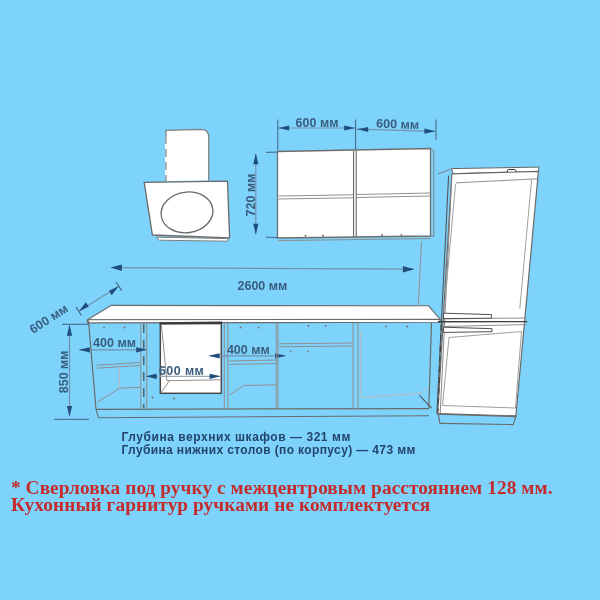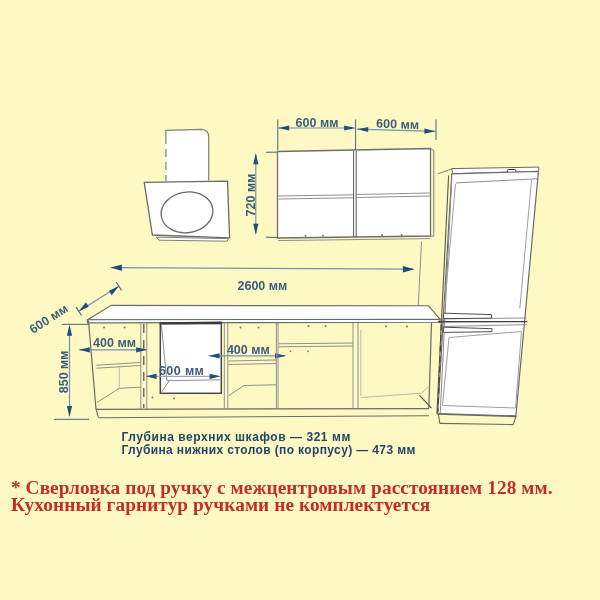--- a/index.html
+++ b/index.html
@@ -1,16 +1,16 @@
 <!DOCTYPE html>
 <html><head>
 <meta charset="utf-8">
 <style>
   html,body{margin:0;padding:0;background:#ffffff;}
-  #canvas{position:relative;width:600px;height:600px;background:#fef9c3;overflow:hidden;
+  #canvas{position:relative;width:600px;height:600px;background:#7dd3fc;overflow:hidden;
           font-family:"Liberation Sans", sans-serif;}
   svg{position:absolute;left:0;top:0;}
   .dim{fill:#3a5d7d;font-family:"Liberation Sans",sans-serif;font-weight:bold;}
   .cap{fill:#23446b;font-family:"Liberation Sans",sans-serif;font-weight:bold;font-size:12px;letter-spacing:0.55px;}
   .red{fill:#c52b2b;font-family:"Liberation Serif",serif;font-weight:bold;font-size:19.3px;letter-spacing:0.08px;}
 </style>
 </head>
 <body>
 <div id="canvas">
 <svg width="600" height="600" viewBox="0 0 600 600">

